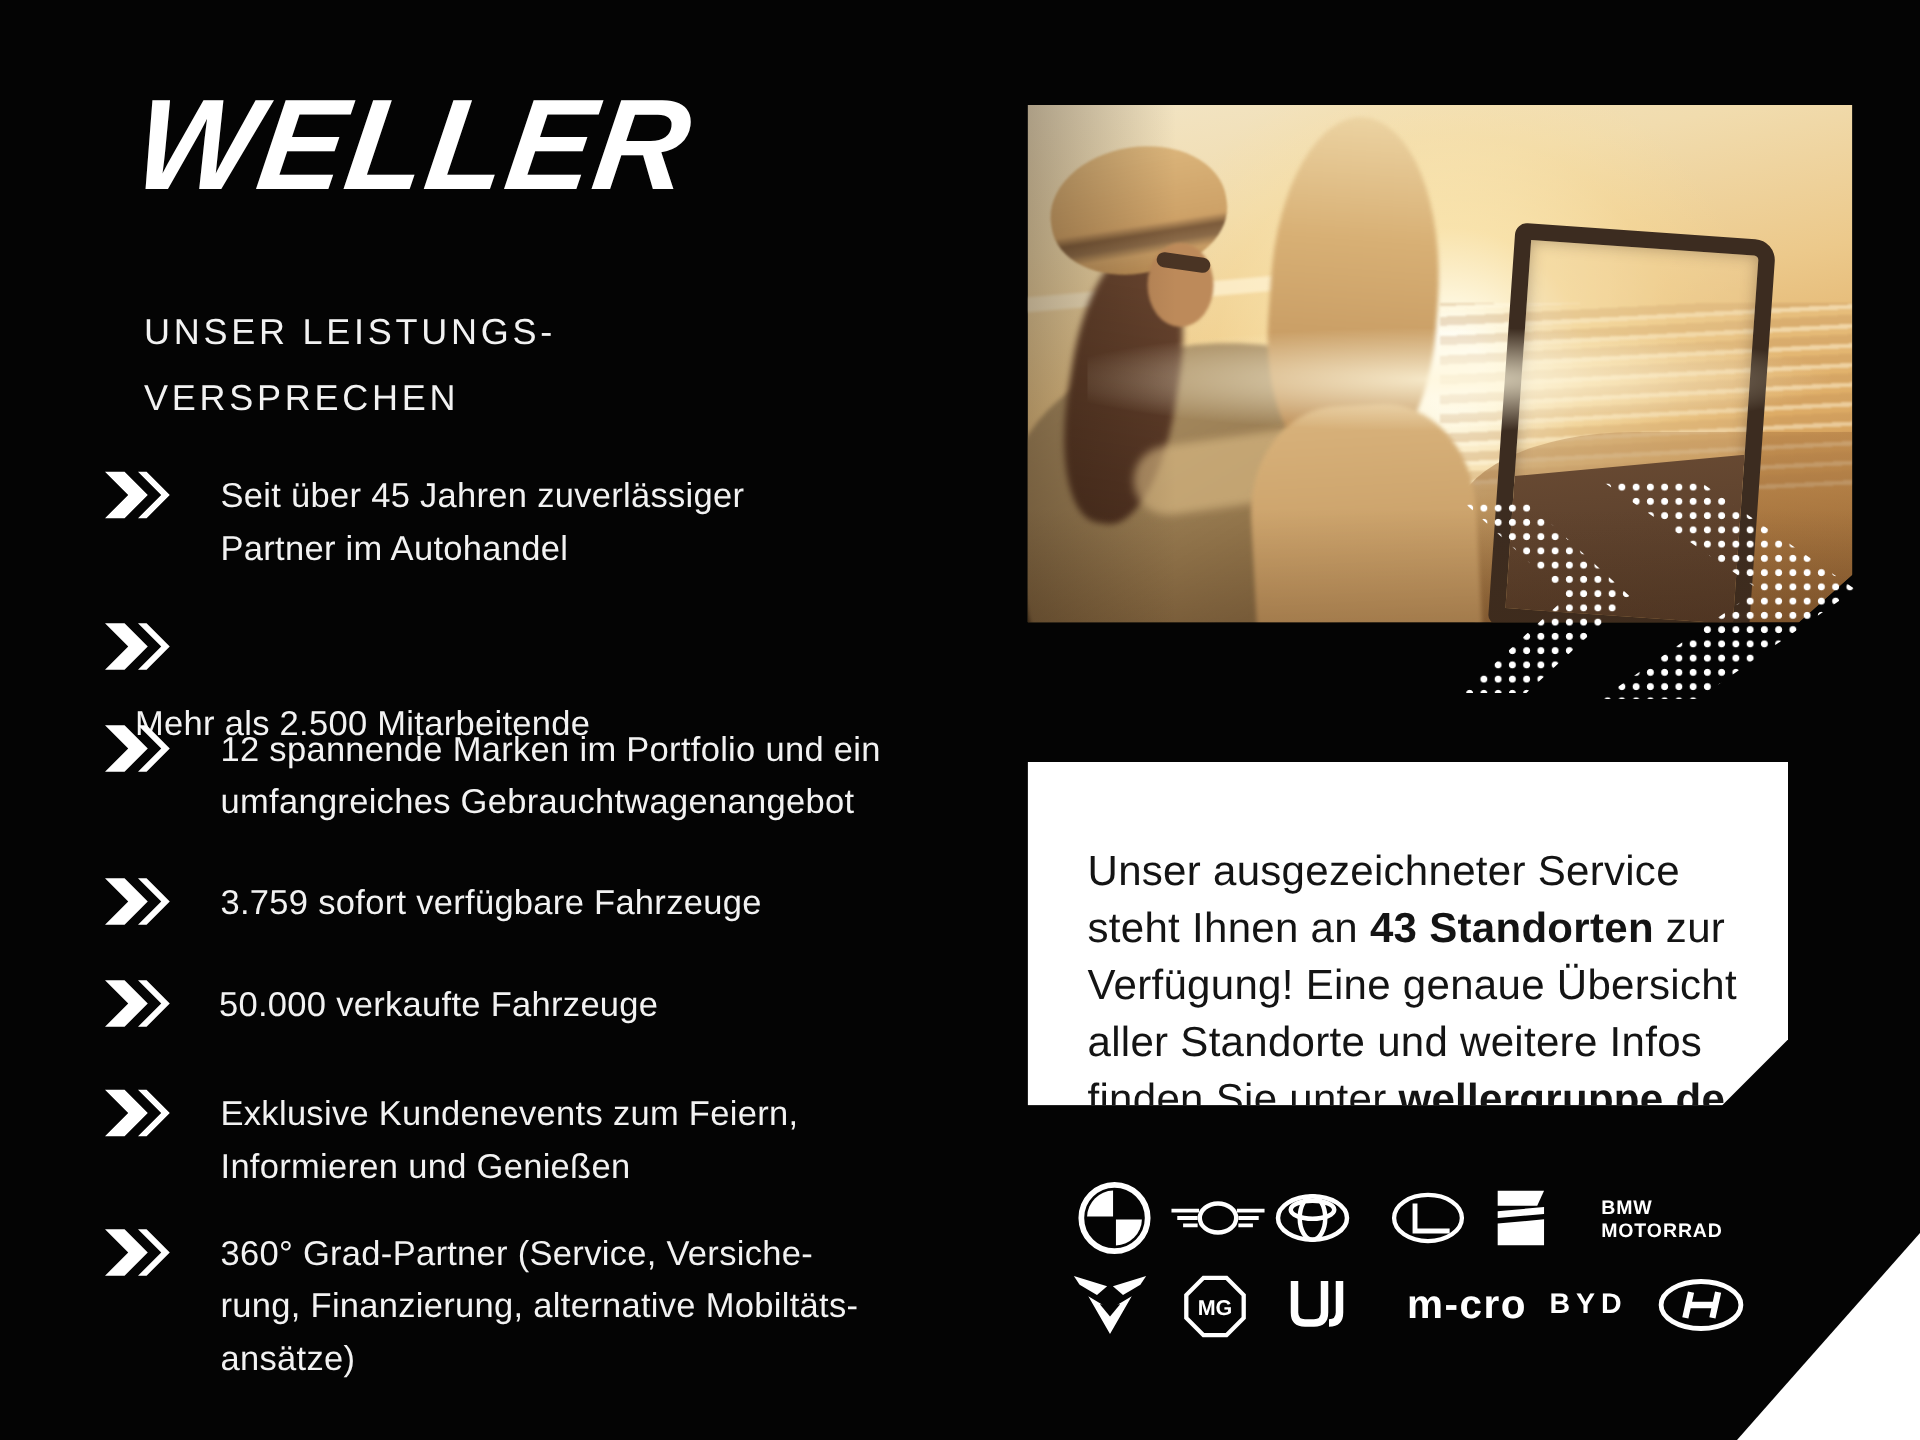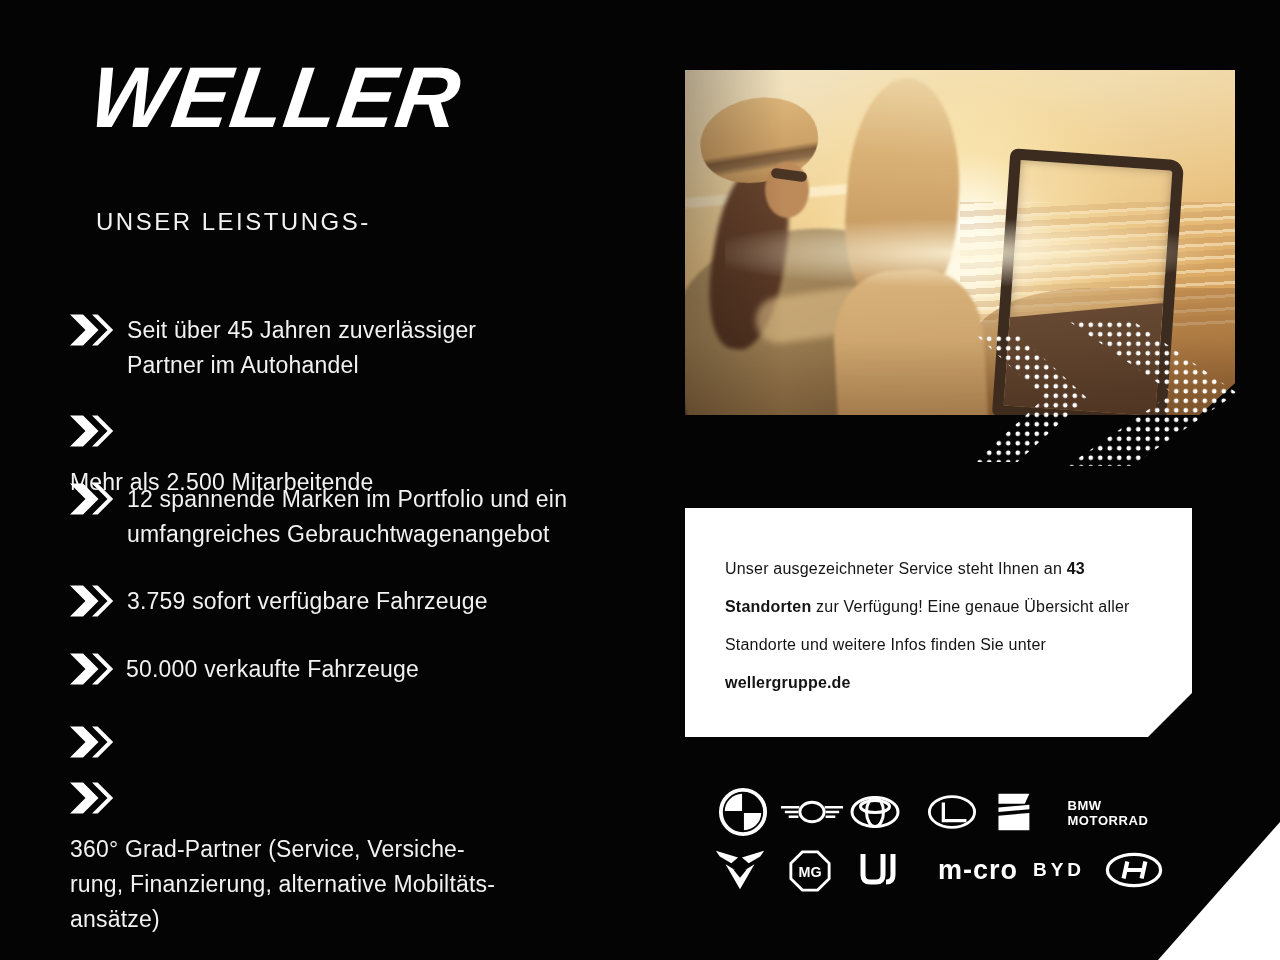--- a/index.html
+++ b/index.html
@@ -7,21 +7,21 @@
         font-family:"Liberation Sans","DejaVu Sans",sans-serif;color:#f5f5f5;}
 
   
   .brand-title{position:absolute;left:84px;top:48px;font-size:86px;font-weight:bold;font-style:italic;
                letter-spacing:1px;transform:skewX(-8deg);transform-origin:left bottom;color:#fff;white-space:nowrap;}
   .promise-heading{position:absolute;left:96px;top:200px;font-size:24px;line-height:44px;
                    letter-spacing:2.5px;color:#f2f2f2;}
   .promise-item{position:absolute;left:70px;display:flex;gap:13px;align-items:flex-start;}
   .promise-item svg{flex:0 0 auto;width:44px;height:38px;}
   .promise-text{white-space:pre-line;font-size:23px;line-height:35px;margin-top:2px;color:#f2f2f2;
-                letter-spacing:.2px;max-width:500px;}
+                letter-spacing:.2px;max-width:500px;margin-left:20px;}
 
   
   .photo{position:absolute;left:685px;top:70px;width:550px;height:345px;overflow:hidden;z-index:1;
          clip-path:polygon(0 0,100% 0,100% calc(100% - 32px),calc(100% - 36px) 100%,0 100%);
          background:linear-gradient(168deg,#f2e5c6 0%,#f1dcae 22%,#ecc98b 45%,#e0b06a 65%,#cd9551 82%,#b98040 100%);}
   .p-sun{position:absolute;left:60px;top:-45px;width:440px;height:440px;
          background:radial-gradient(circle at 50% 50%,#fffef6 0 7%,rgba(255,250,228,.95) 13%,
          rgba(255,236,180,.6) 30%,rgba(255,225,150,.25) 50%,rgba(255,225,150,0) 68%);}
   .p-flare{position:absolute;left:40px;top:148px;width:500px;height:70px;
            background:radial-gradient(ellipse at 47% 50%,rgba(255,247,220,.85),rgba(255,247,220,0) 70%);}
@@ -68,21 +68,21 @@
         background-size:9.5px 9.5px;}
   .dots.c1{left:0;top:14px;width:112px;height:128px;
         clip-path:polygon(0 0,38% 0,100% 50%,38% 100%,0 100%,62% 50%);}
   .dots.c2{left:92px;top:0;width:170px;height:146px;
         clip-path:polygon(0 0,38% 0,100% 50%,38% 100%,0 100%,62% 50%);}
 
   
   .info-box{position:absolute;left:685px;top:508px;width:507px;height:229px;background:#fff;z-index:2;
             clip-path:polygon(0 0,100% 0,100% calc(100% - 44px),calc(100% - 44px) 100%,0 100%);
             box-sizing:border-box;padding:26px 32px 0 40px;}
-  .info-text{font-size:16px;line-height:38px;color:#141414;letter-spacing:.2px;}
+  .info-text{font-size:28px;line-height:38px;color:#141414;letter-spacing:.2px;}
   .info-text b{font-weight:bold;}
 
   
   .logo{position:absolute;transform:translate(-50%,-50%);display:flex;align-items:center;justify-content:center;color:#fff;}
   .logo svg{display:block;}
   .txtlogo-sm{font-size:13px;font-weight:bold;line-height:14.5px;letter-spacing:.6px;text-align:left;white-space:nowrap;}
   .txtlogo-micro{font-size:27px;font-weight:bold;letter-spacing:1px;white-space:nowrap;margin-left:16px;}
   .txtlogo-byd{font-size:19px;font-weight:bold;letter-spacing:4px;white-space:nowrap;}
 
   
@@ -91,20 +91,21 @@
 </style>
 </head>
 <body>
 
 <div class="page">
 
   <div class="brand-title">WELLER</div>
 
   <div class="promise-heading">
     <div>UNSER LEISTUNGS-</div>
+    <div>VERSPRECHEN</div>
   </div>
 
   <div id="promise-list">
       <div class="promise-item" style="top: 311px;">
   <svg viewBox="0 0 54 38" aria-hidden="true">
     <path d="M0 0 H16 L35 19 L16 38 H0 L19 19 Z" fill="#fff"></path>
     <path d="M27 0 H34 L53 19 L34 38 H27 L46 19 Z" fill="#fff"></path>
   </svg>
 <span class="promise-text">Seit über 45 Jahren zuverlässiger
 Partner im Autohandel</span>
@@ -136,22 +137,24 @@
     <path d="M0 0 H16 L35 19 L16 38 H0 L19 19 Z" fill="#fff"></path>
     <path d="M27 0 H34 L53 19 L34 38 H27 L46 19 Z" fill="#fff"></path>
   </svg>
 <span class="promise-text">50.000 verkaufte Fahrzeuge</span>
       </div>
       <div class="promise-item" style="top: 723px;">
   <svg viewBox="0 0 54 38" aria-hidden="true">
     <path d="M0 0 H16 L35 19 L16 38 H0 L19 19 Z" fill="#fff"></path>
     <path d="M27 0 H34 L53 19 L34 38 H27 L46 19 Z" fill="#fff"></path>
   </svg>
-      </div>
-      <div class="promise-item" style="top: 779px; flex-direction: column;">
+<span class="promise-text">Exklusive Kundenevents zum Feiern,
+Informieren und Genießen</span>
+      </div>
+      <div class="promise-item" style="top: 816px;">
   <svg viewBox="0 0 54 38" aria-hidden="true">
     <path d="M0 0 H16 L35 19 L16 38 H0 L19 19 Z" fill="#fff"></path>
     <path d="M27 0 H34 L53 19 L34 38 H27 L46 19 Z" fill="#fff"></path>
   </svg>
 <span class="promise-text">360° Grad-Partner (Service, Versiche-
 rung, Finanzierung, alternative Mobiltäts-
 ansätze)</span>
       </div>
     </div>
 

